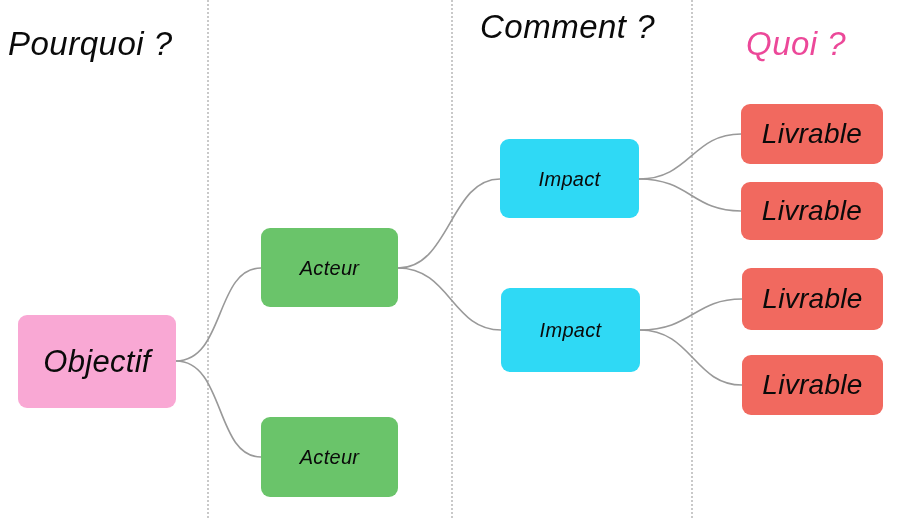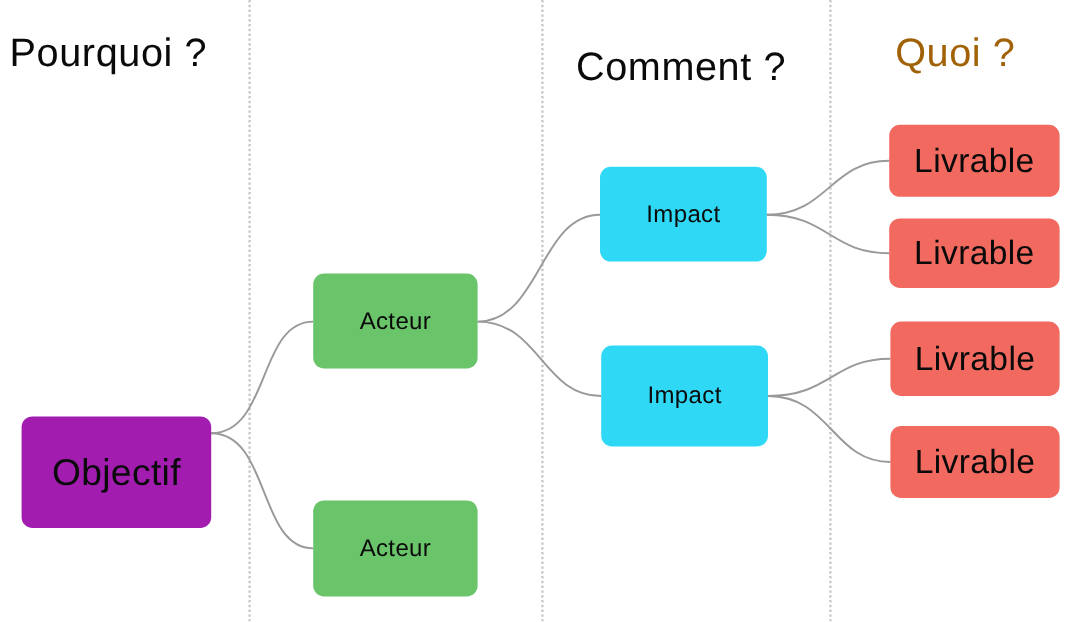--- a/index.html
+++ b/index.html
@@ -9,20 +9,21 @@
   }
   body {
     font-family: "Liberation Sans", sans-serif;
   }
   #canvas {
     position: relative;
     width: 900px;
     height: 518px;
     background: #ffffff;
     overflow: hidden;
+    font-style: italic;
   }
   
   .divider {
     position: absolute;
     top: 0;
     width: 0;
     height: 518px;
     border-left: 2px dotted #c9c9c9;
   }
   
@@ -69,35 +70,35 @@
 </head>
 <body>
 
 <div id="canvas">
 
   <div class="divider" style="left: 207px; border-left-color: rgb(201, 201, 201);"></div>
   <div class="divider" style="left: 451px; border-left-color: rgb(201, 201, 201);"></div>
   <div class="divider" style="left: 691px; border-left-color: rgb(201, 201, 201);"></div>
 
   <div class="col-header" style="left: 8px; top: 27px; color: rgb(10, 10, 10);">Pourquoi ?</div>
-  <div class="col-header" style="left: 480px; top: 39px; color: rgb(10, 10, 10);">Comment ?</div>
-  <div class="col-header" style="left: 746px; top: 27px; color: #a16207;">Quoi ?</div>
+  <div class="col-header" style="left: 480px; top: 10px; color: rgb(10, 10, 10);">Comment ?</div>
+  <div class="col-header" style="left: 746px; top: 27px; color: #ec4899;">Quoi ?</div>
 
   <svg id="links" viewBox="0 0 900 518">
       <path d="M 176 361 C 225 361 215 268 261 268" stroke="#999999"></path>
       <path d="M 176 361 C 225 361 215 457 261 457" stroke="#999999"></path>
       <path d="M 398 268 C 450 268 450 179 500 179" stroke="#999999"></path>
       <path d="M 398 268 C 450 268 452 330 501 330" stroke="#999999"></path>
       <path d="M 639 179 C 690 179 692 134 741 134" stroke="#999999"></path>
       <path d="M 639 179 C 690 179 692 211 741 211" stroke="#999999"></path>
       <path d="M 640 330 C 692 330 694 299 742 299" stroke="#999999"></path>
       <path d="M 640 330 C 692 330 694 385 742 385" stroke="#999999"></path>
     </svg>
 
-  <div class="node objectif" style="left: 18px; top: 315px; width: 158px; height: 93px; background: #a21caf; color: rgb(10, 10, 10); margin-top: 32px;">Objectif</div>
+  <div class="node objectif" style="left: 18px; top: 315px; width: 158px; height: 93px; background: #f9a8d4; color: rgb(10, 10, 10);">Objectif</div>
   <div class="node acteur" style="left: 261px; top: 228px; width: 137px; height: 79px; background: rgb(106, 196, 106); color: rgb(10, 10, 10);">Acteur</div>
   <div class="node acteur" style="left: 261px; top: 417px; width: 137px; height: 80px; background: rgb(106, 196, 106); color: rgb(10, 10, 10);">Acteur</div>
   <div class="node impact" style="left: 500px; top: 139px; width: 139px; height: 79px; background: rgb(47, 217, 245); color: rgb(10, 10, 10);">Impact</div>
   <div class="node impact" style="left: 501px; top: 288px; width: 139px; height: 84px; background: rgb(47, 217, 245); color: rgb(10, 10, 10);">Impact</div>
   <div class="node livrable" style="left: 741px; top: 104px; width: 142px; height: 60px; background: rgb(241, 105, 95); color: rgb(10, 10, 10);">Livrable</div>
   <div class="node livrable" style="left: 741px; top: 182px; width: 142px; height: 58px; background: rgb(241, 105, 95); color: rgb(10, 10, 10);">Livrable</div>
   <div class="node livrable" style="left: 742px; top: 268px; width: 141px; height: 62px; background: rgb(241, 105, 95); color: rgb(10, 10, 10);">Livrable</div>
   <div class="node livrable" style="left: 742px; top: 355px; width: 141px; height: 60px; background: rgb(241, 105, 95); color: rgb(10, 10, 10);">Livrable</div>
 
 </div>

